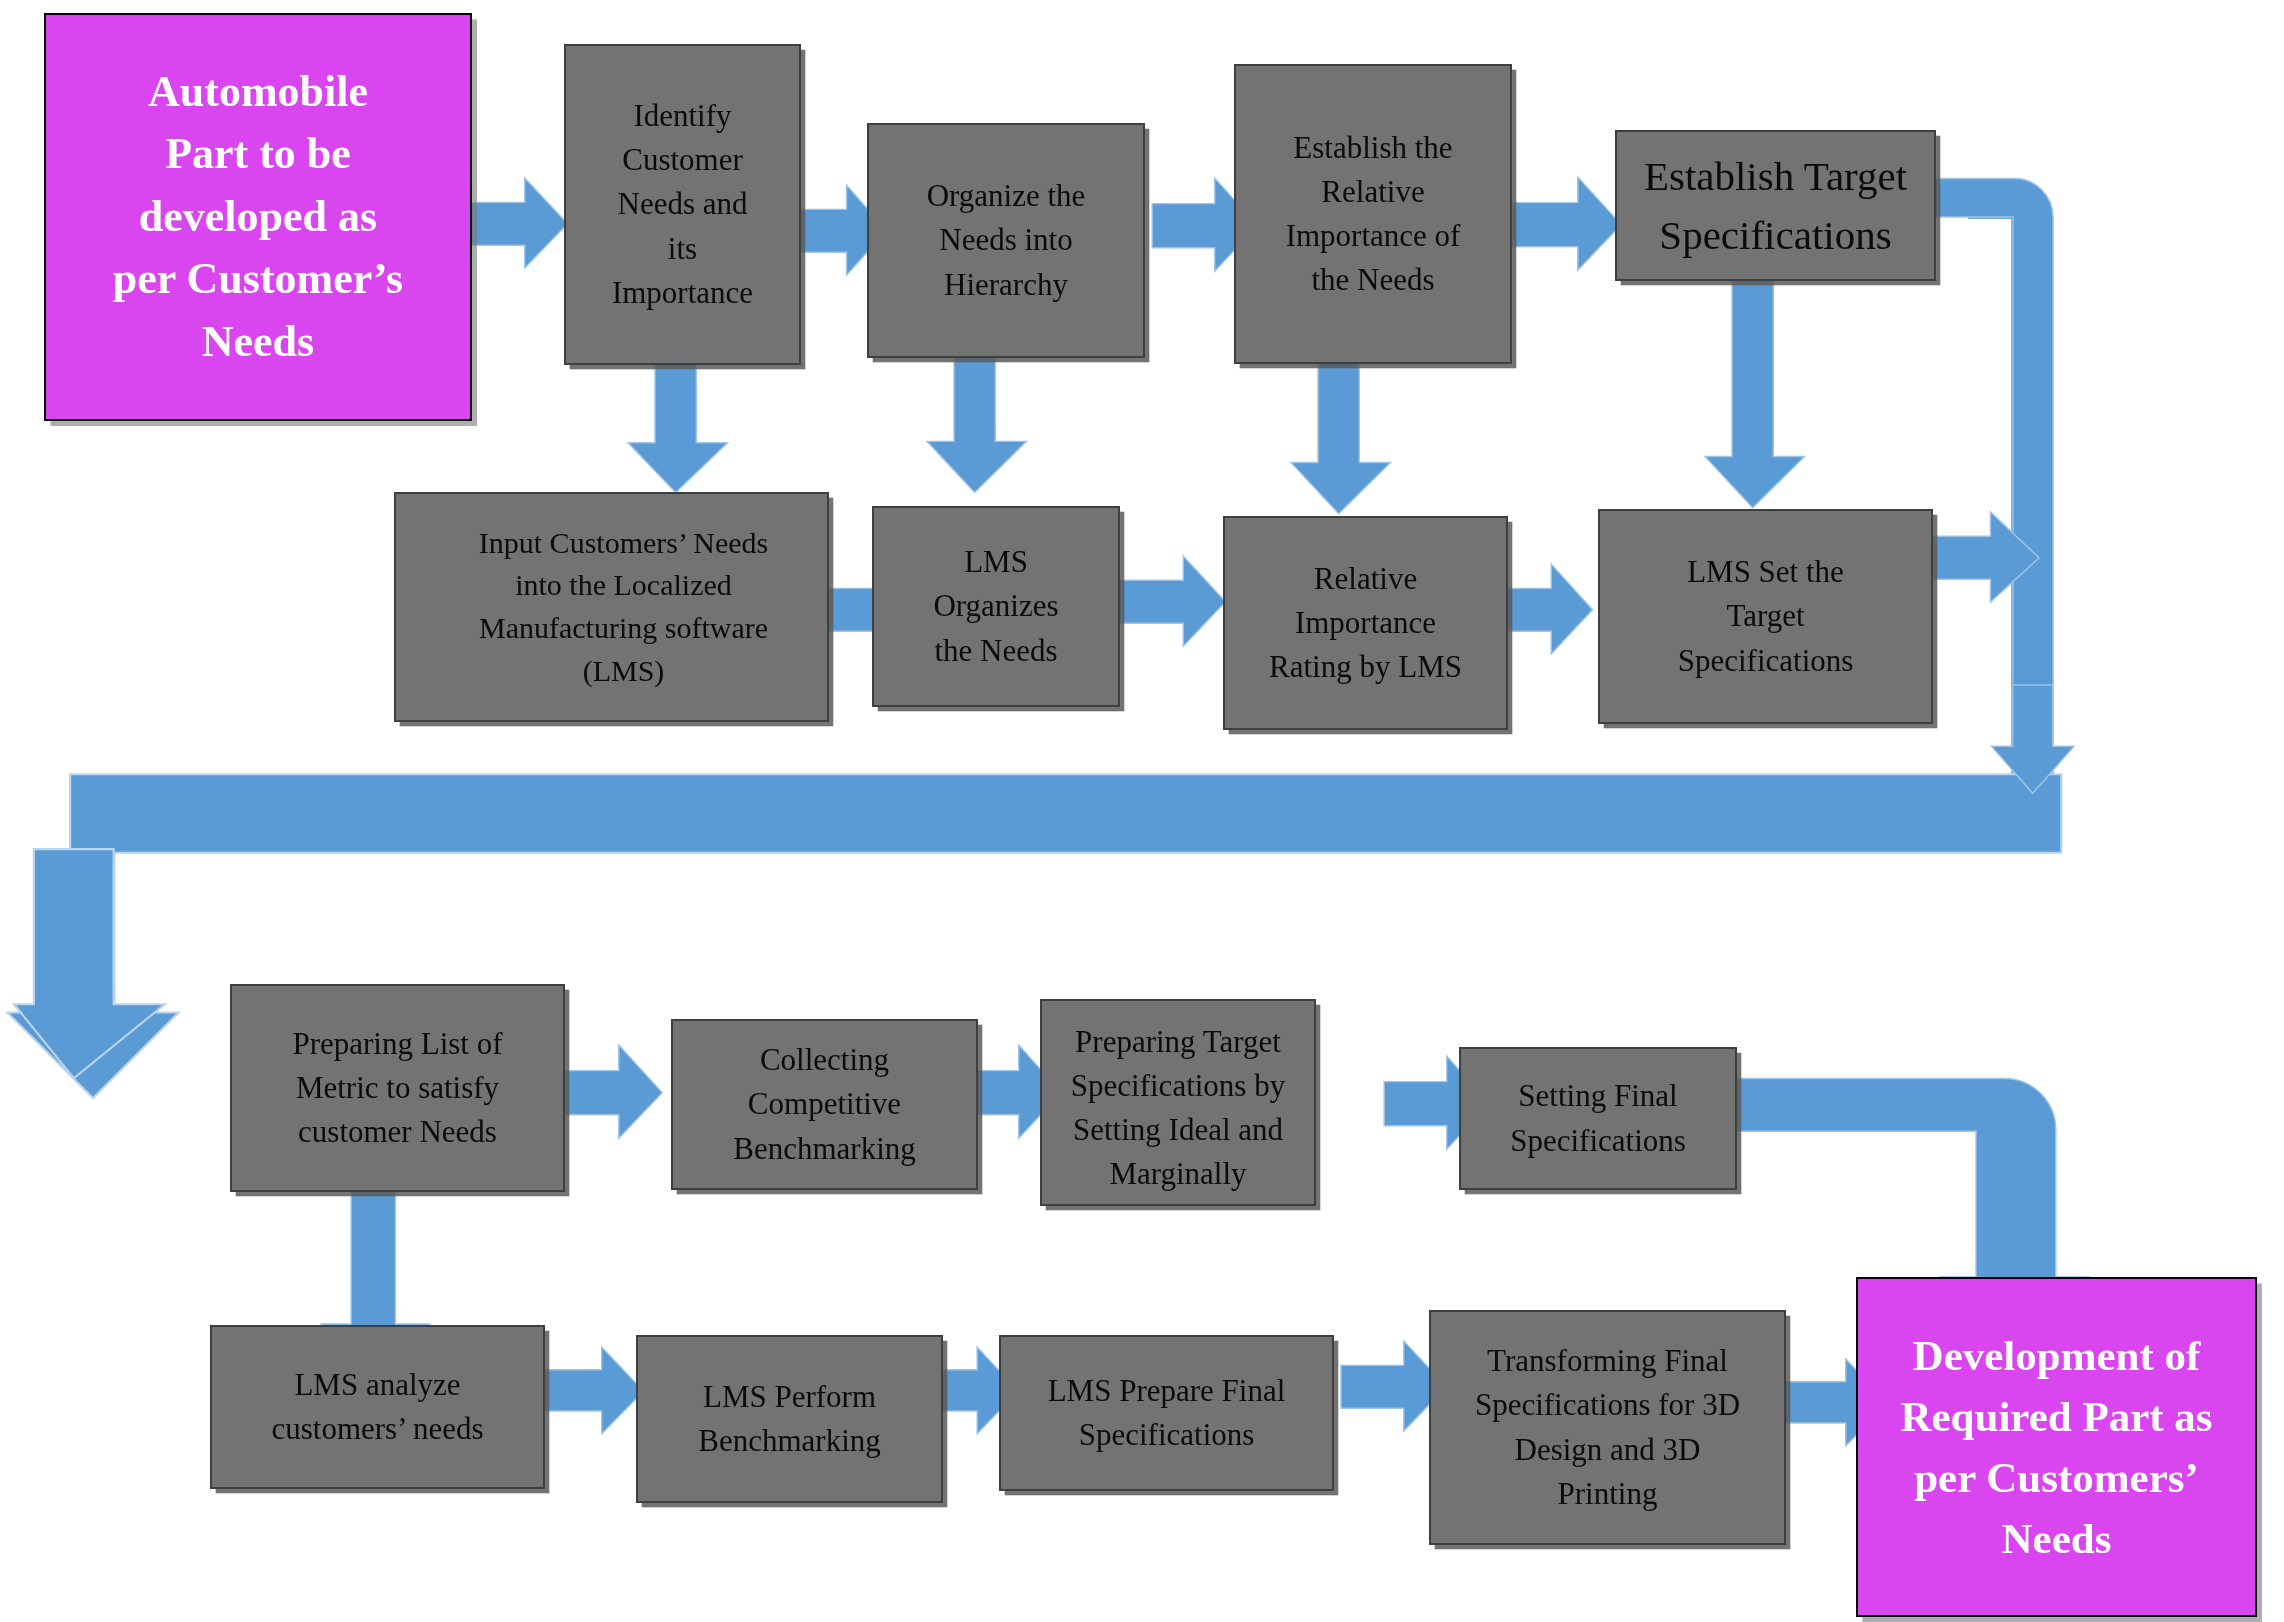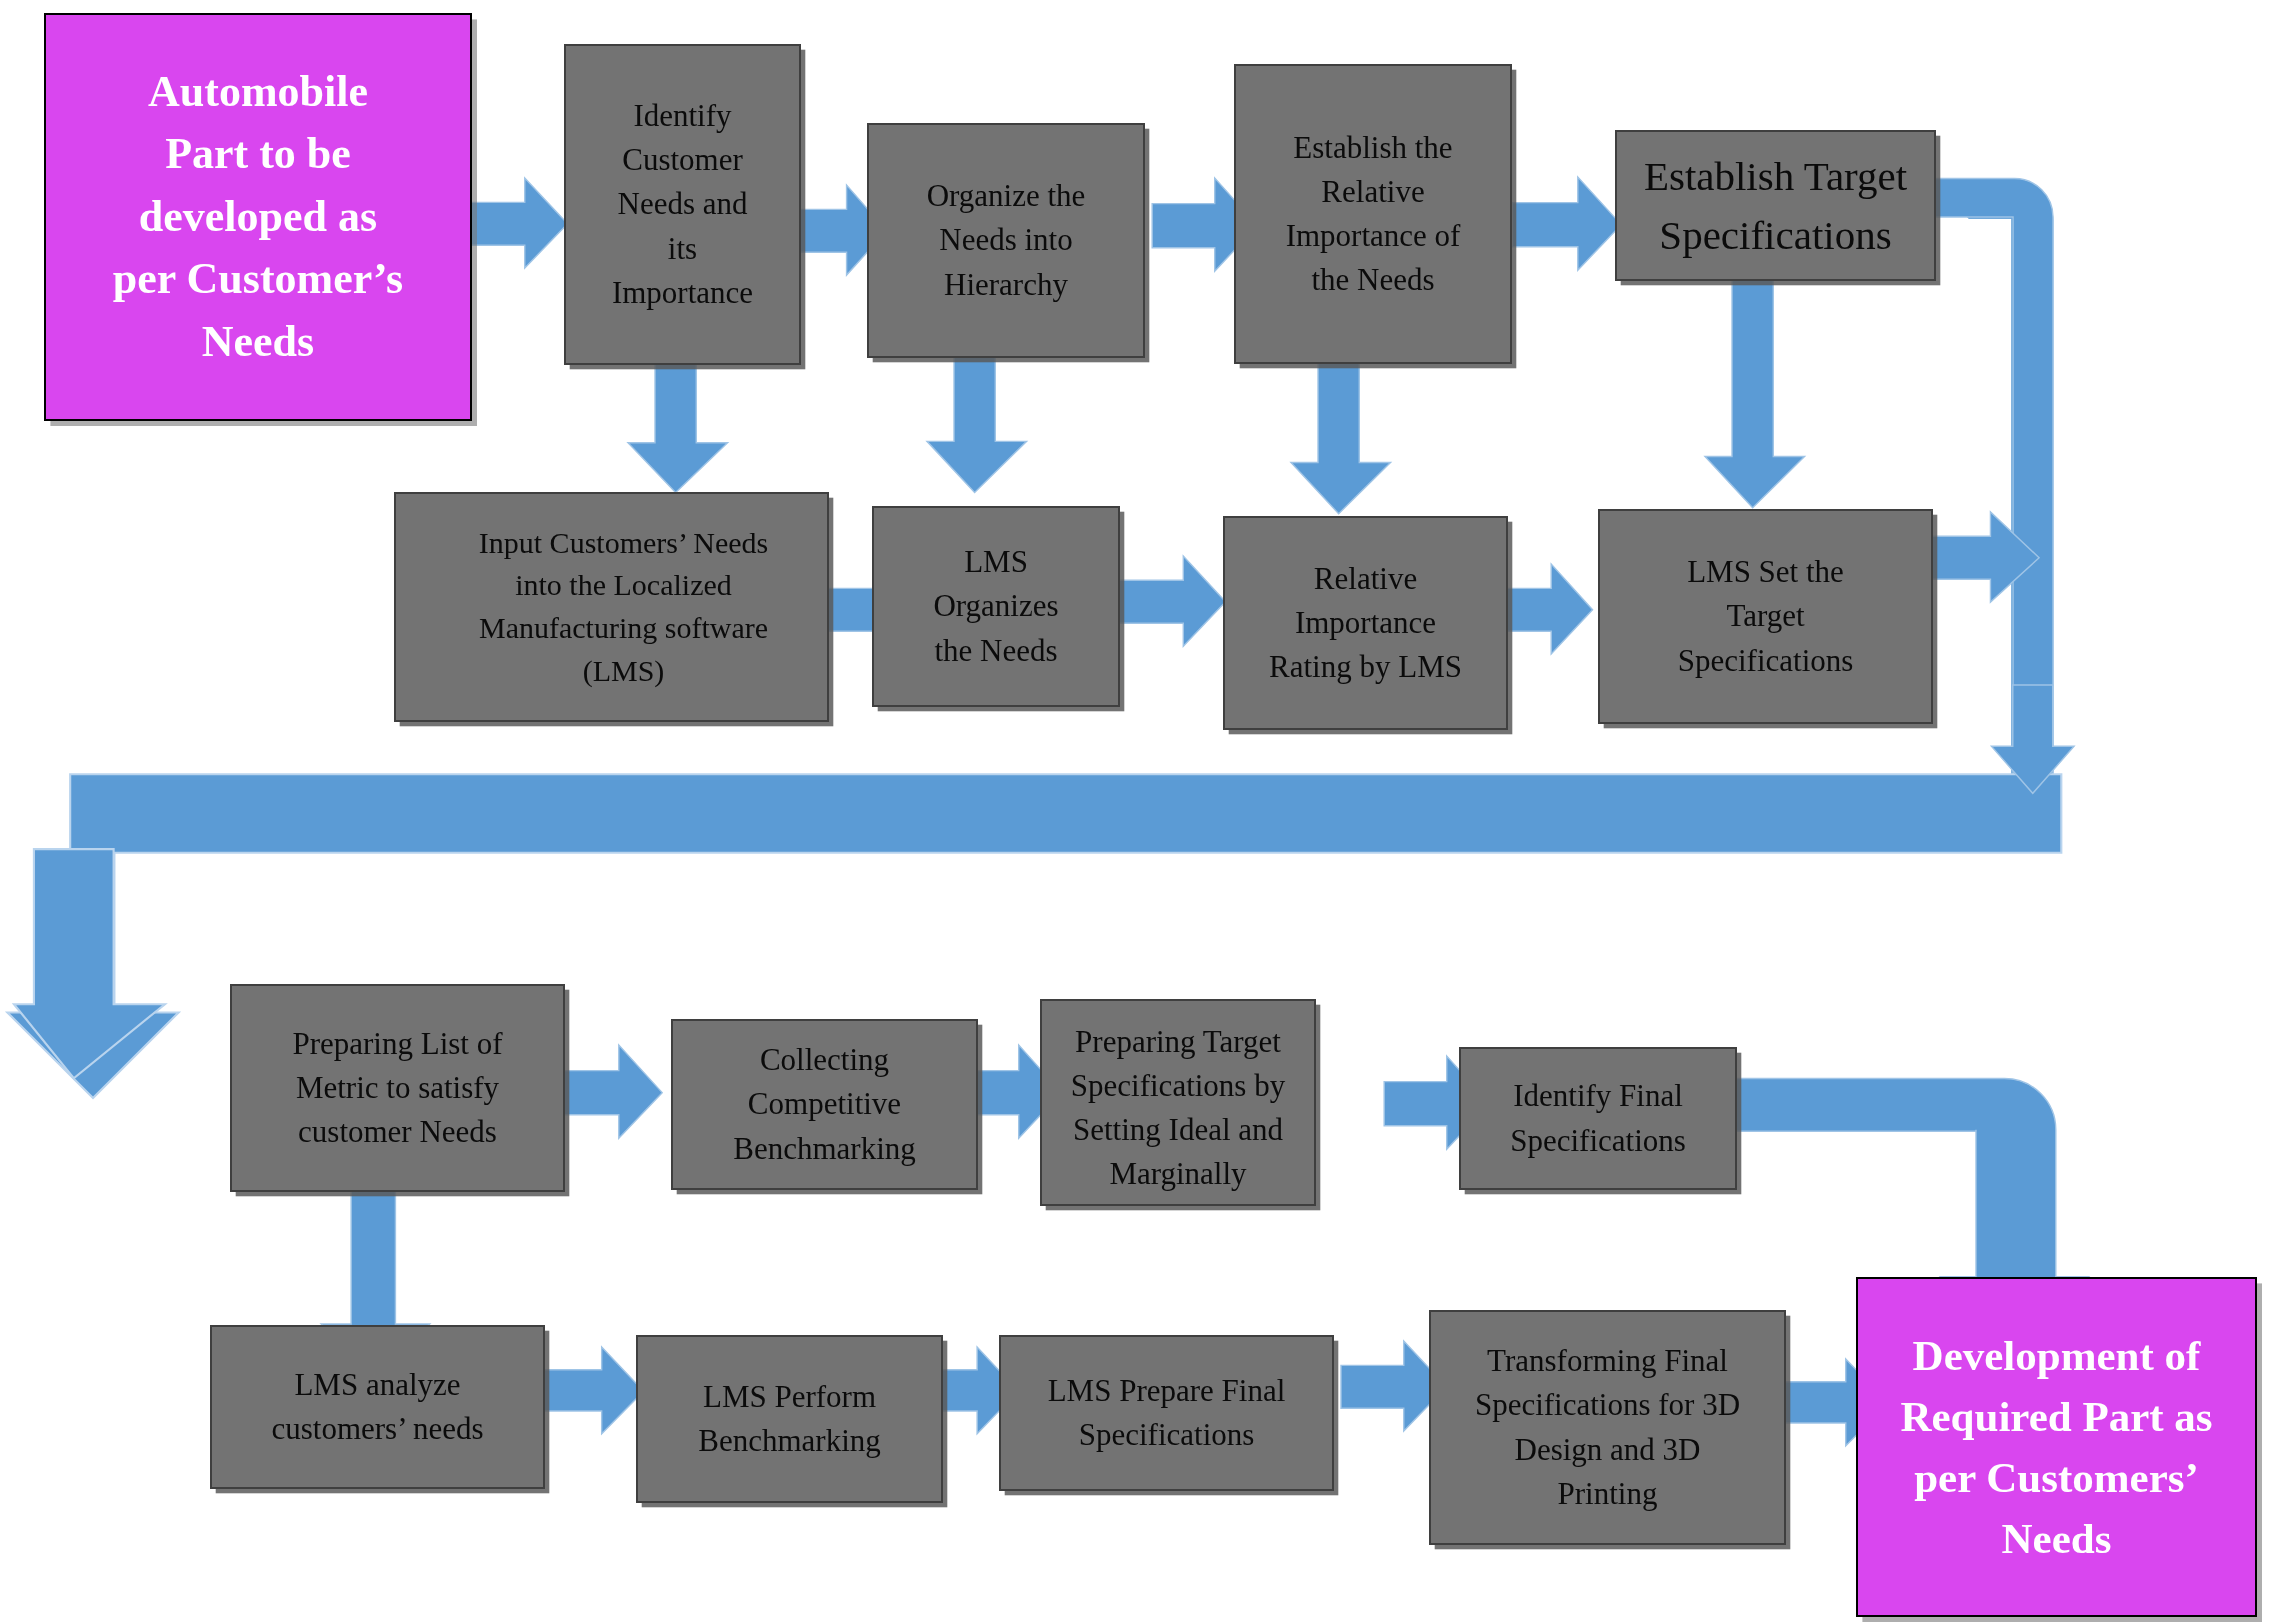--- a/index.html
+++ b/index.html
@@ -272,21 +272,21 @@
   </div>
 
   <div class="node clip" style="left:1040px; top:999px; width:276px; height:207px; font-size:31px;">
     <span class="txt">Preparing Target
 Specifications by
 Setting Ideal and
 Marginally</span>
   </div>
 
   <div class="node" style="left:1459px; top:1047px; width:278px; height:143px; font-size:31px;">
-    <span class="txt">Identify  Final
+    <span class="txt">Setting  Final
 Specifications</span>
   </div>
 
   <div class="node" style="left:210px; top:1325px; width:335px; height:164px; font-size:31px;">
     <span class="txt">LMS analyze
 customers’ needs</span>
   </div>
 
   <div class="node" style="left:636px; top:1335px; width:307px; height:168px; font-size:31px;">
     <span class="txt">LMS Perform

